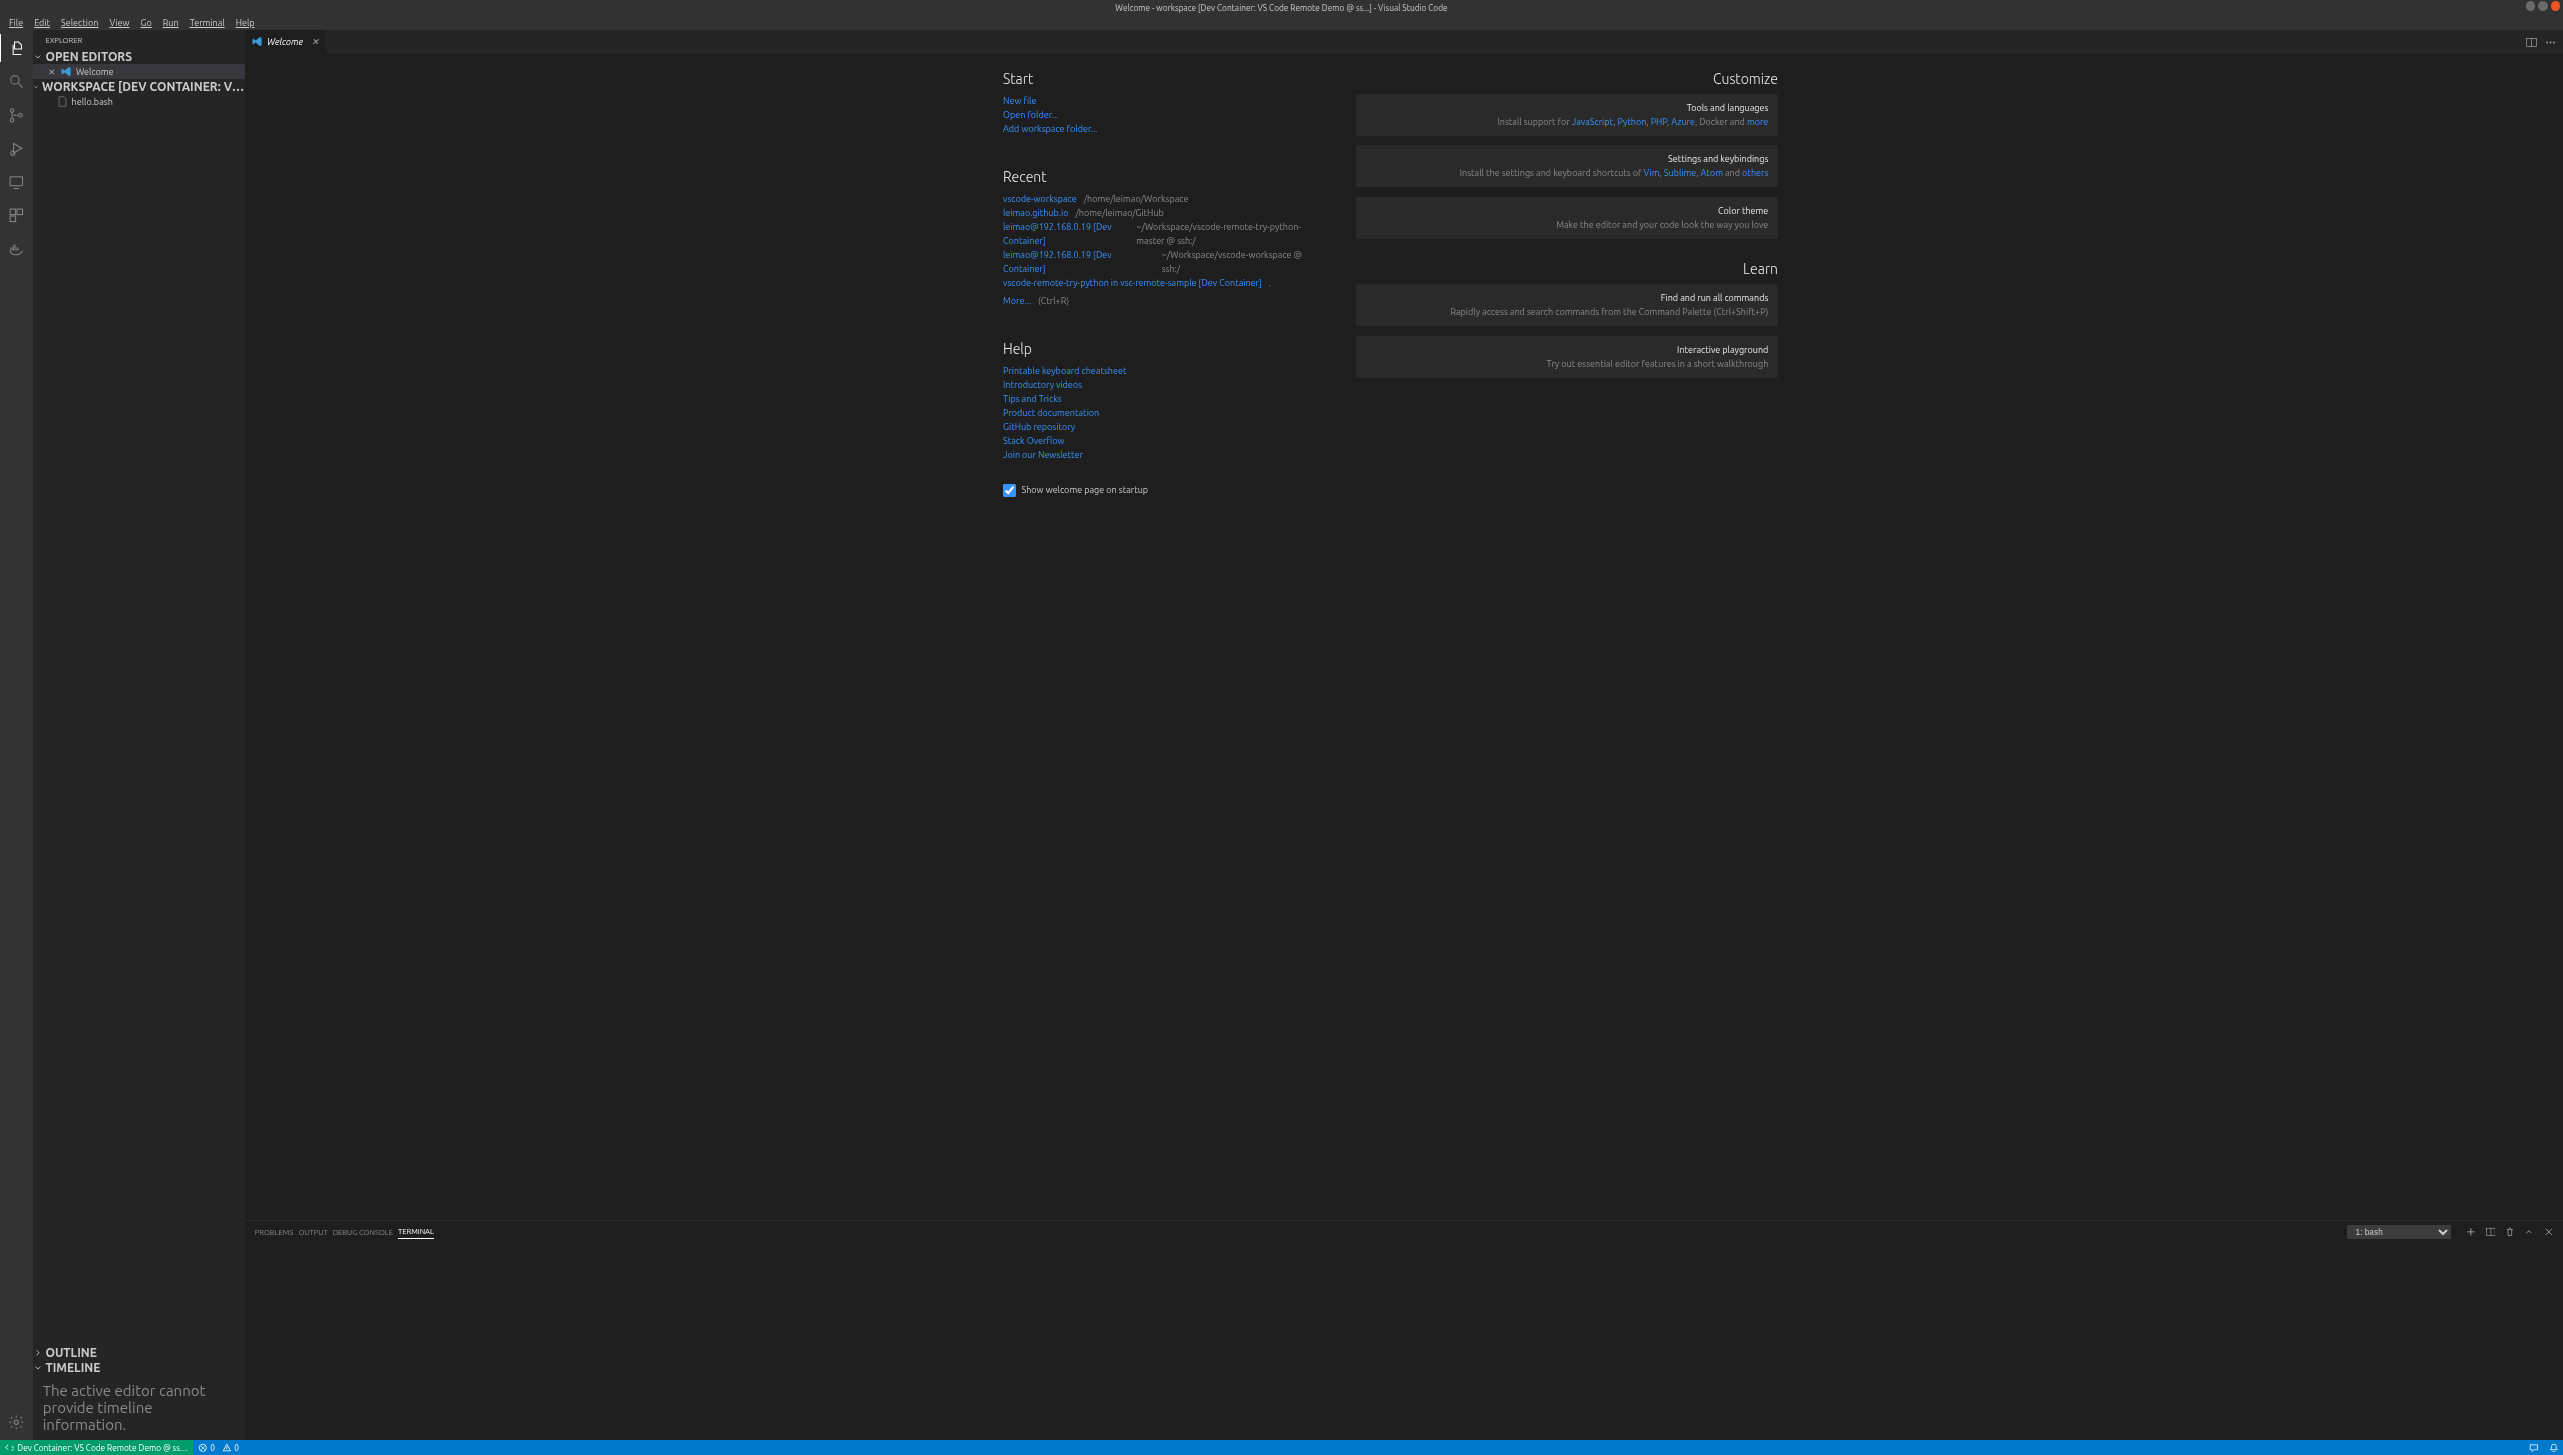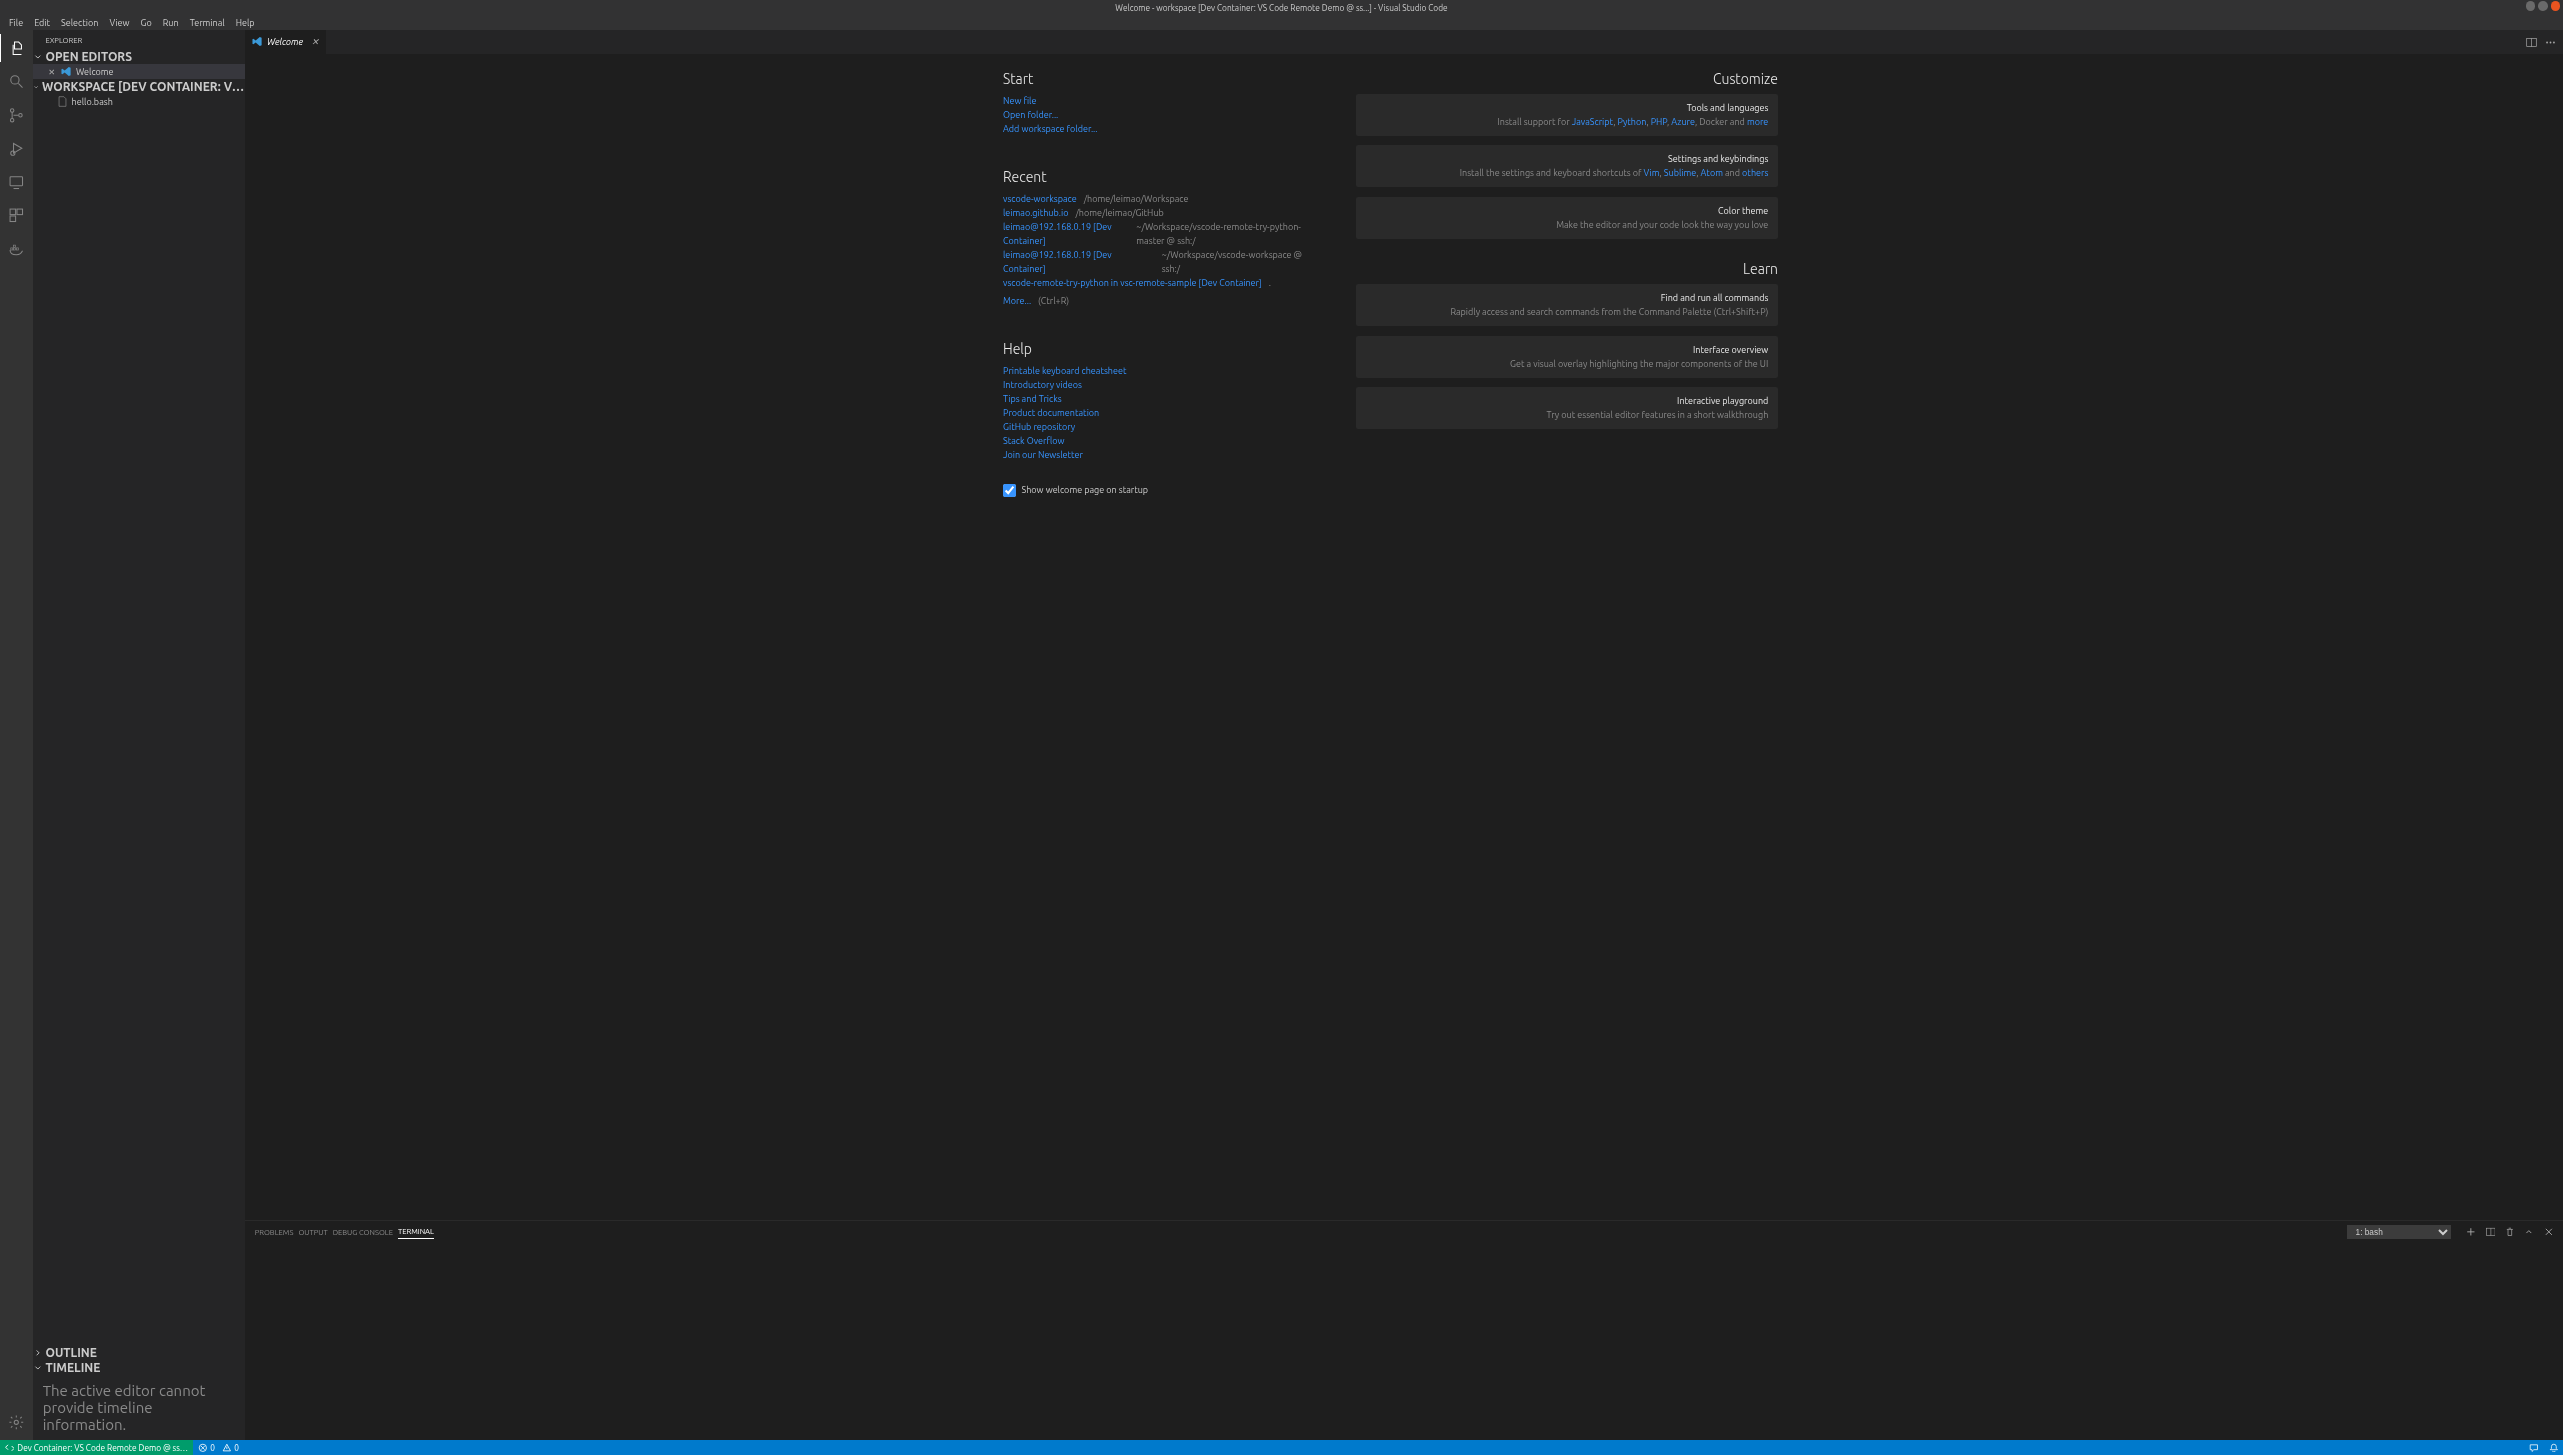--- a/index.html
+++ b/index.html
@@ -8,21 +8,21 @@
   .muted { color: #8a8a8a; }
   
   .titlebar { height: 15px; background: #323233; display: flex; align-items: center; justify-content: center; color: #ccc; font-size: 8.3px; position: relative; }
   .titlebar .win-ctrls { position: absolute; right: 2.8px; top: 1.4px; display: flex; gap: 2.8px; }
   .win-ctrls span { width: 9.7px; height: 9.7px; border-radius: 50%; display: inline-block; }
   .wc-min { background: #6a6a6a; }
   .wc-max { background: #6a6a6a; }
   .wc-close { background: #e95420; }
   
   .menubar { height: 15px; background: #323233; display: flex; align-items: center; padding: 0 4.1px; gap: 1.4px; font-size: 9px; }
-  .menubar .mi { padding: 1.4px 4.8px; color: #ccc; cursor: pointer; border-radius: 1.4px; }
+  .menubar .mi { padding: 1.4px 4.8px; color: #ccc; cursor: pointer; border-radius: 1.4px; text-decoration: underline; }
   
   .mainrow { display: flex; height: calc(100% - 15px - 15px - 15px); }
   
   .activitybar { width: 33px; background: #333333; display: flex; flex-direction: column; align-items: center; padding-top: 4.1px; gap: 5.5px; color: #858585; position: relative; }
   .activitybar .ab-item { width: 33px; height: 28px; display: flex; align-items: center; justify-content: center; cursor: pointer; }
   .activitybar .ab-item.active { color: #fff; border-left: 1.4px solid #fff; }
   .activitybar .ab-item svg { width: 16.6px; height: 16.6px; }
   .activitybar .ab-bottom { margin-top: auto; margin-bottom: 4.1px; }
   
   .sidebar { width: 212px; background: #252526; display: flex; flex-direction: column; font-size: 8.3px; }
@@ -316,24 +316,20 @@
               <div class="card-title">Color theme</div>
               <div class="muted">Make the editor and your code look the way you love</div>
             </div>
           </div>
 
           <div class="w-section">
             <h2>Learn</h2>
             <div class="card">
               <div class="card-title">Find and run all commands</div>
               <div class="muted">Rapidly access and search commands from the Command Palette (Ctrl+Shift+P)</div>
-            </div>
-            <div class="card">
-              <div class="card-title">Interface overview</div>
-              <div class="muted">Get a visual overlay highlighting the major components of the UI</div>
             </div>
             <div class="card">
               <div class="card-title">Interactive playground</div>
               <div class="muted">Try out essential editor features in a short walkthrough</div>
             </div>
           </div>
         </div>
       </div>
     </div>
 

